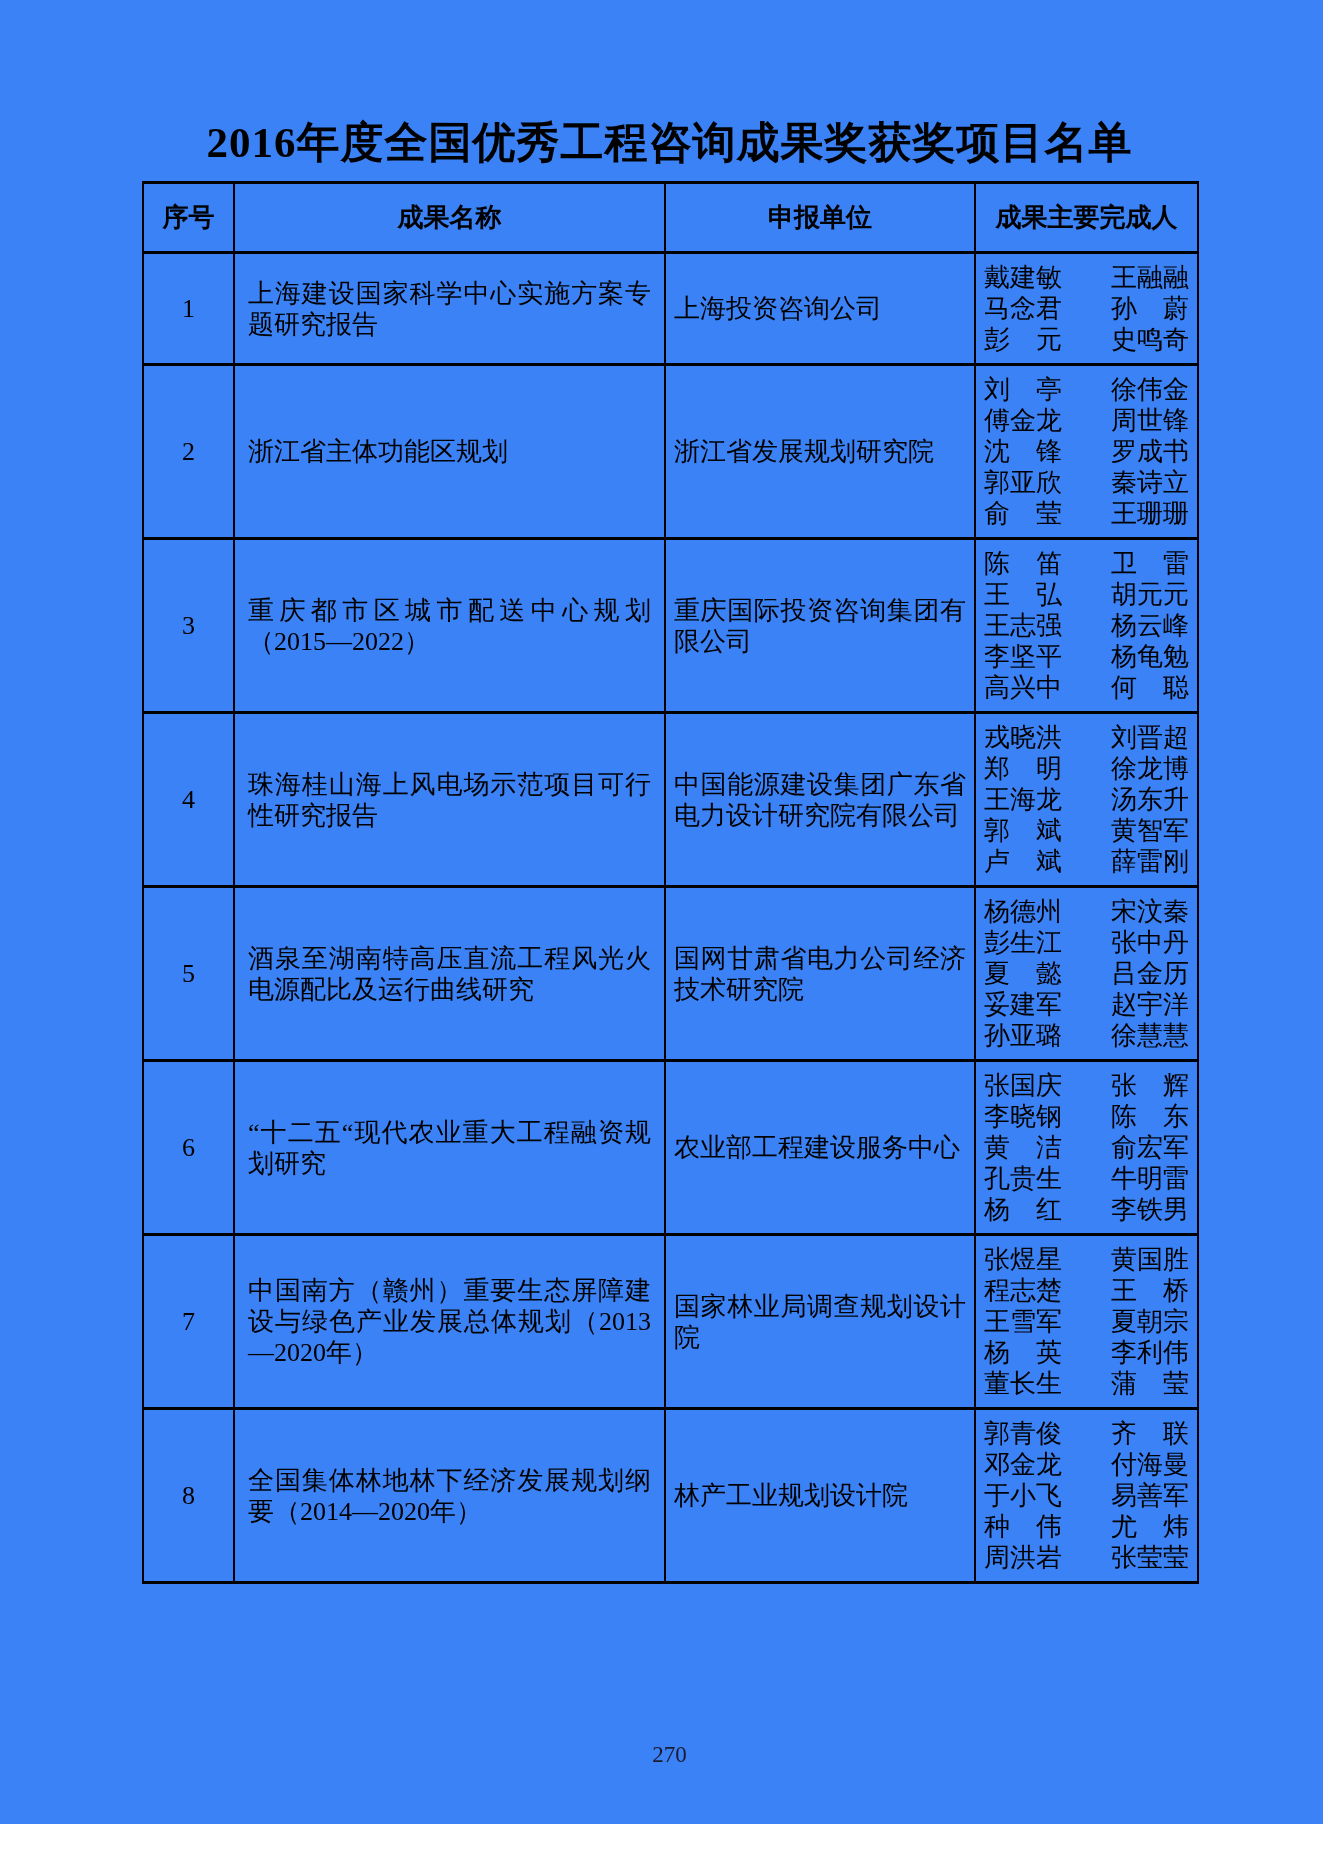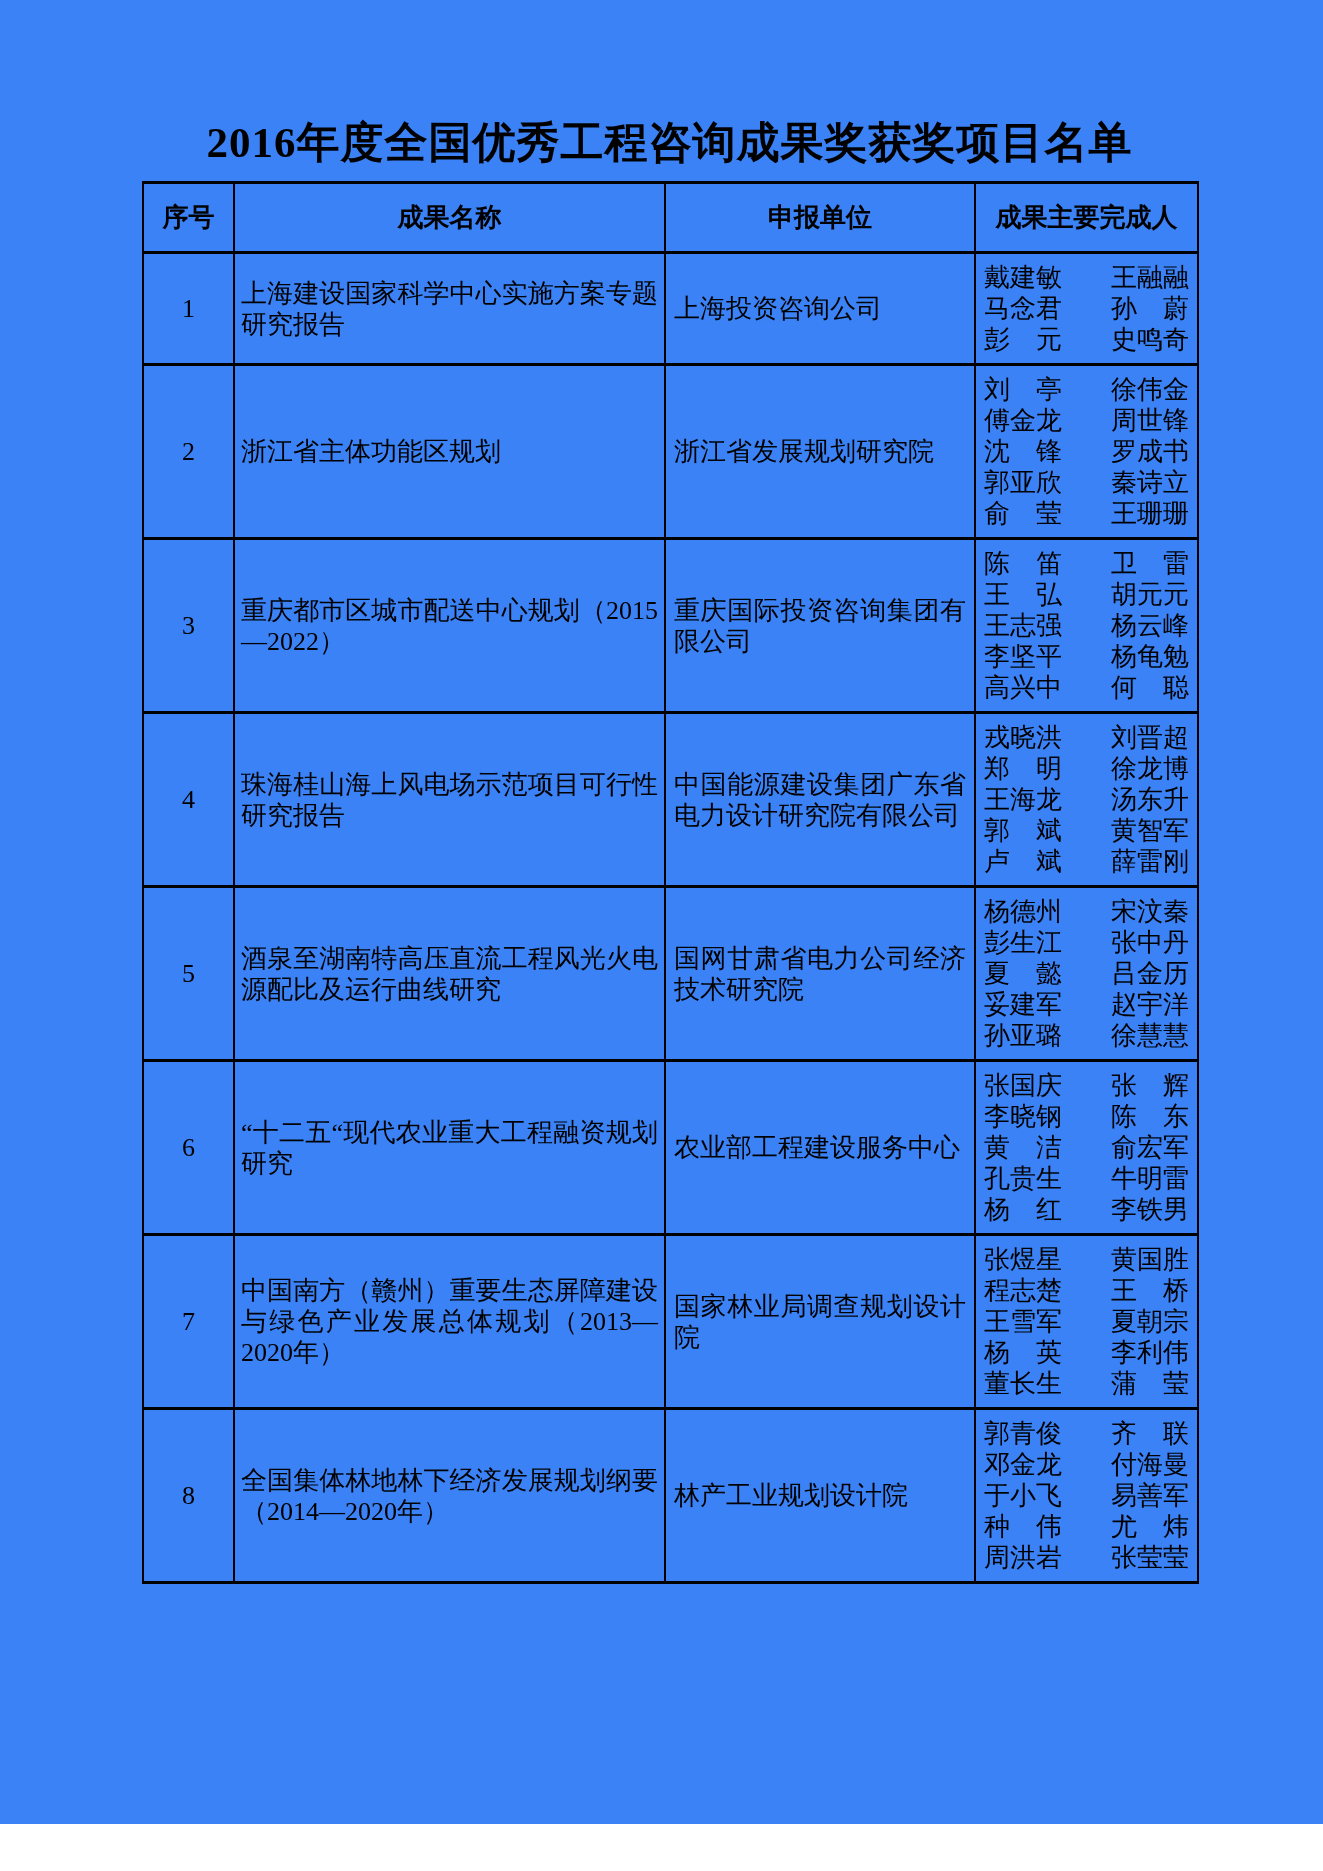--- a/index.html
+++ b/index.html
@@ -56,21 +56,21 @@
     font-size: 26px;
     font-weight: bold;
     text-align: center;
     padding: 14px 6px;
     margin-left: 29px;
   }
   .cell-no { text-align: center; padding: 8px 4px; }
   .cell-name {
     text-align: justify;
     text-justify: inter-ideograph;
-    padding: 8px 6px;
+    padding: 8px 13px;
     margin-top: 18px;
   }
   .cell-unit {
     text-align: justify;
     text-justify: inter-ideograph;
     padding: 24px 8px;
   }
   .cell-ppl { padding: 8px 8px; text-align: right; }
   .contrib-line {
     display: flex;
@@ -316,13 +316,14 @@
               <div class="contrib-line">
                 <span>周洪岩</span>
                 <span>张莹莹</span>
               </div>
             </td>
           </tr>
         </tbody>
     </table>
   </div>
 
+  <div class="page-footer">270</div>
 </div>
 
 </body></html>

